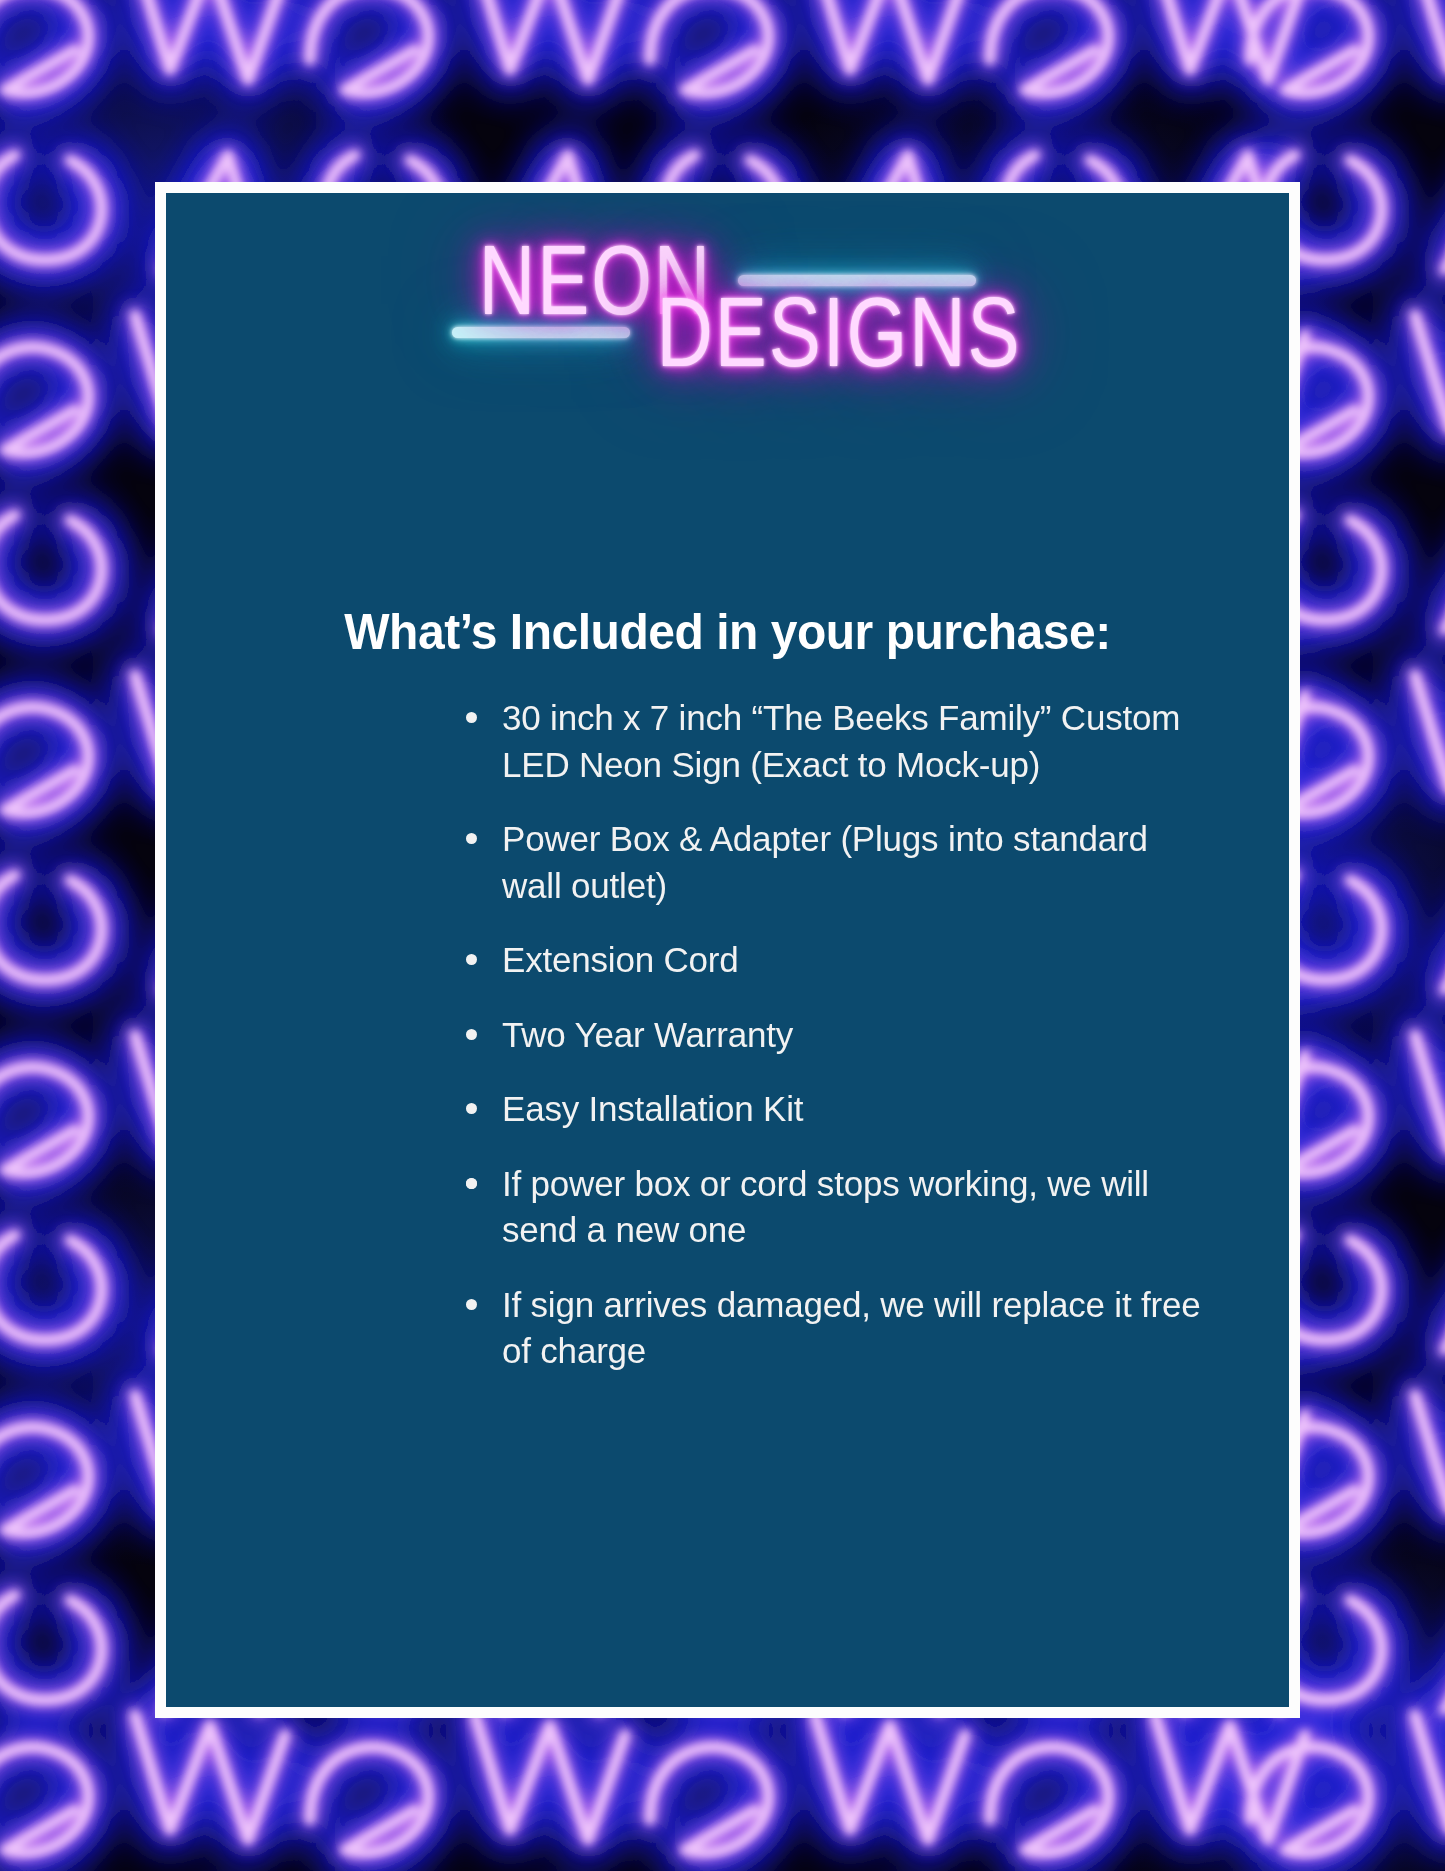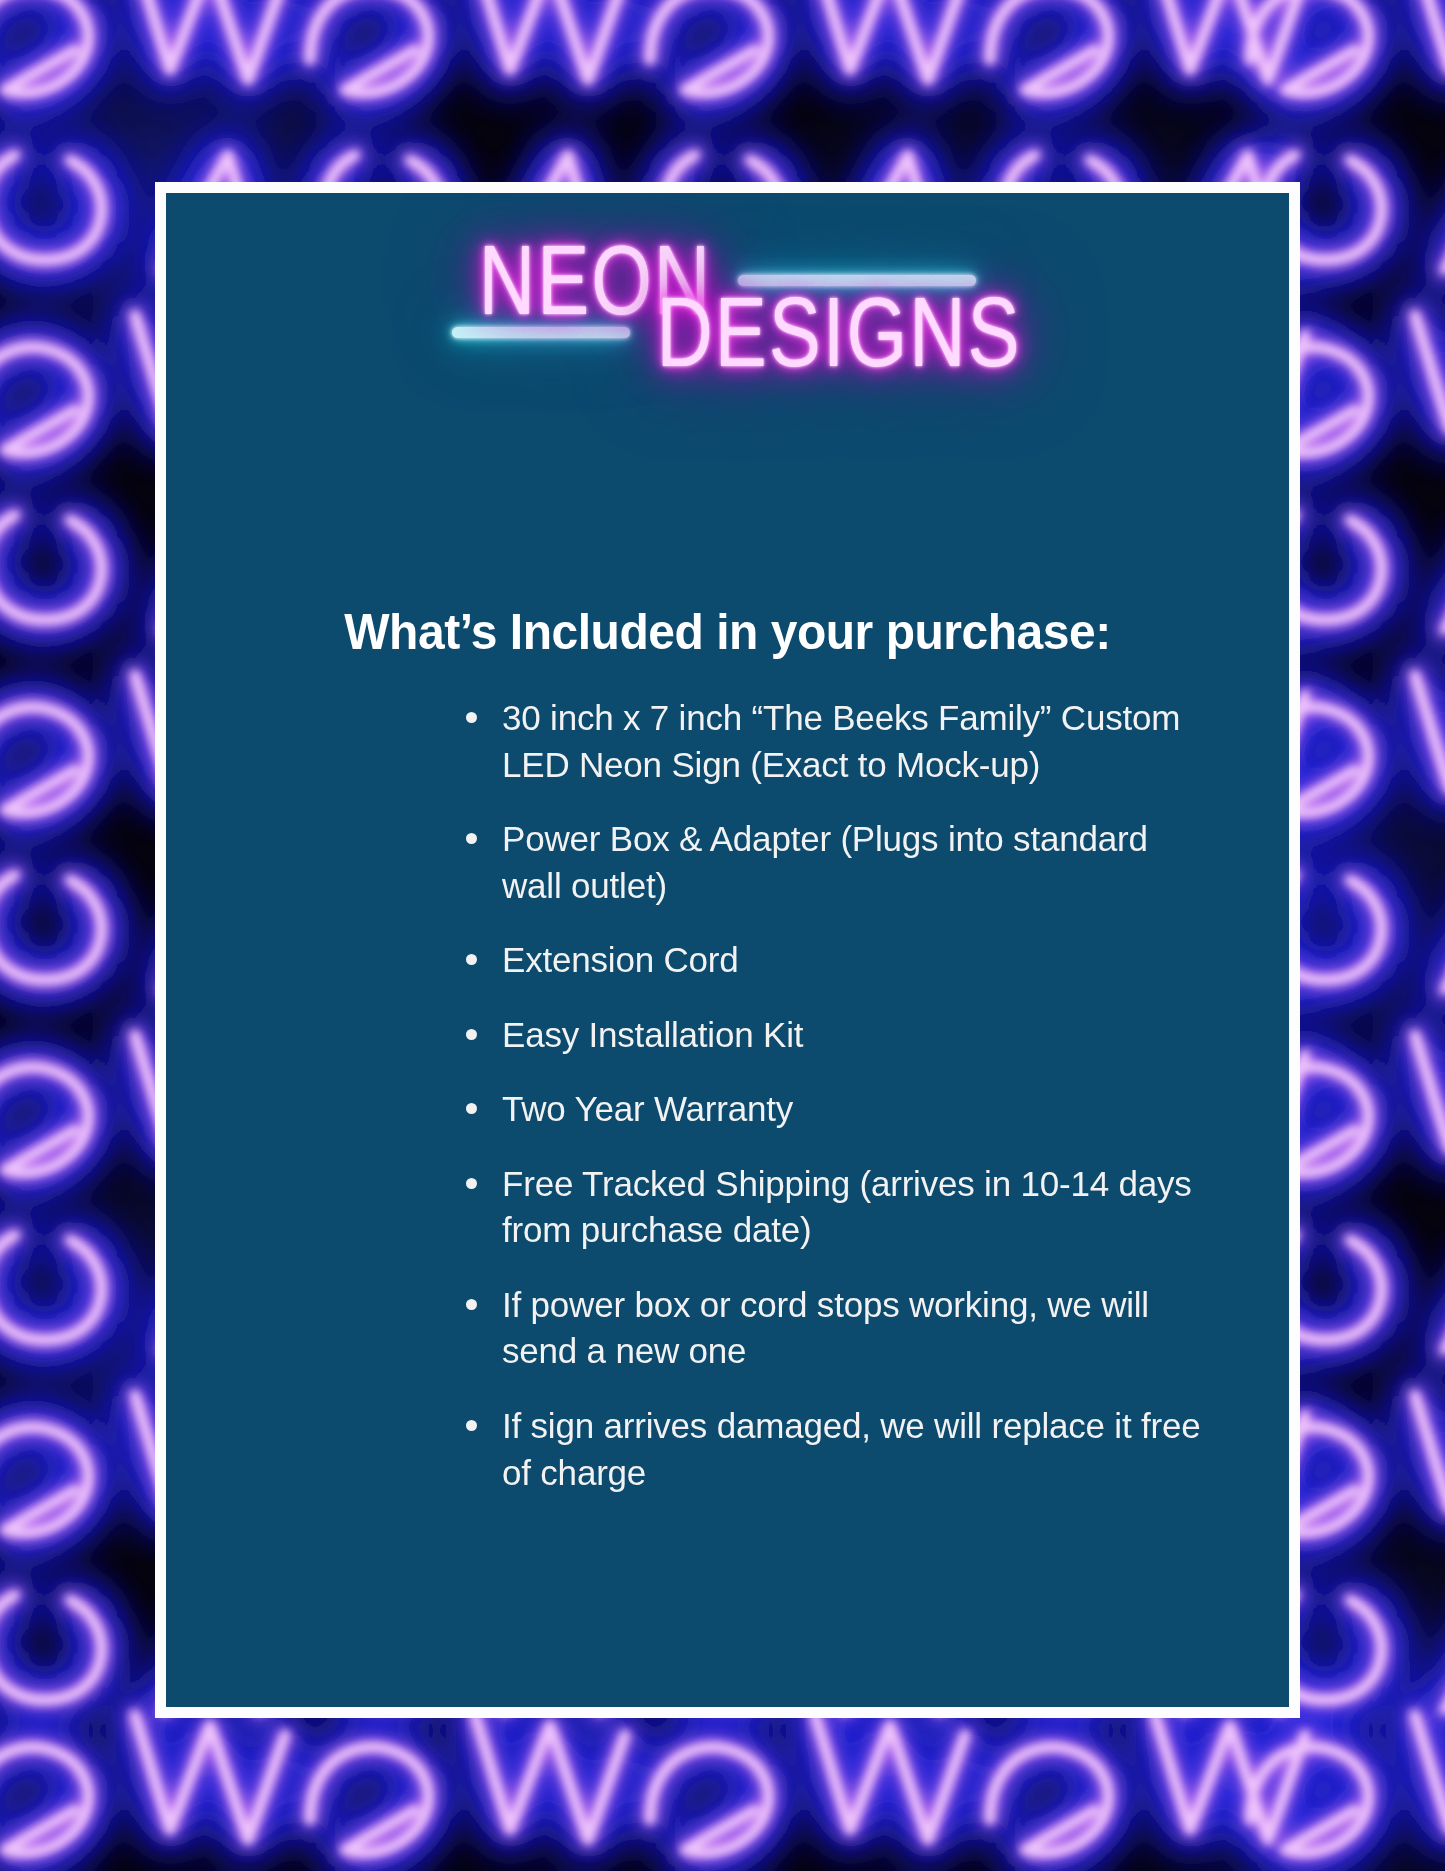--- a/index.html
+++ b/index.html
@@ -289,23 +289,23 @@
           <div class="neon-word w-designs">DESIGNS</div>
         </div>
       </div>
 
       <div class="heading">What’s Included in your purchase:</div>
 
       <ul class="list" id="bullet-list">
       <li><span class="dot"></span><span>30 inch x 7 inch “The Beeks Family” Custom LED Neon Sign (Exact to Mock-up)</span></li>
           <li><span class="dot"></span><span>Power Box &amp; Adapter (Plugs into standard wall outlet)</span></li>
           <li><span class="dot"></span><span>Extension Cord</span></li>
+          <li><span class="dot"></span><span>Two Year Warranty</span></li>
           <li><span class="dot"></span><span>Easy Installation Kit</span></li>
-          <li><span class="dot"></span><span>Two Year Warranty</span></li>
-          <li><span class="dot"></span><span>Free Tracked Shipping (arrives in 10-14 days from purchase date)</span></li>
+          <li><span class="dot"></span></li>
           <li><span class="dot"></span><span>If power box or cord stops working, we will send a new one</span></li>
           <li><span class="dot"></span><span>If sign arrives damaged, we will replace it free of charge</span></li>
         </ul>
 
     </div>
   </div>
 
 </div>
 
 </body></html>

